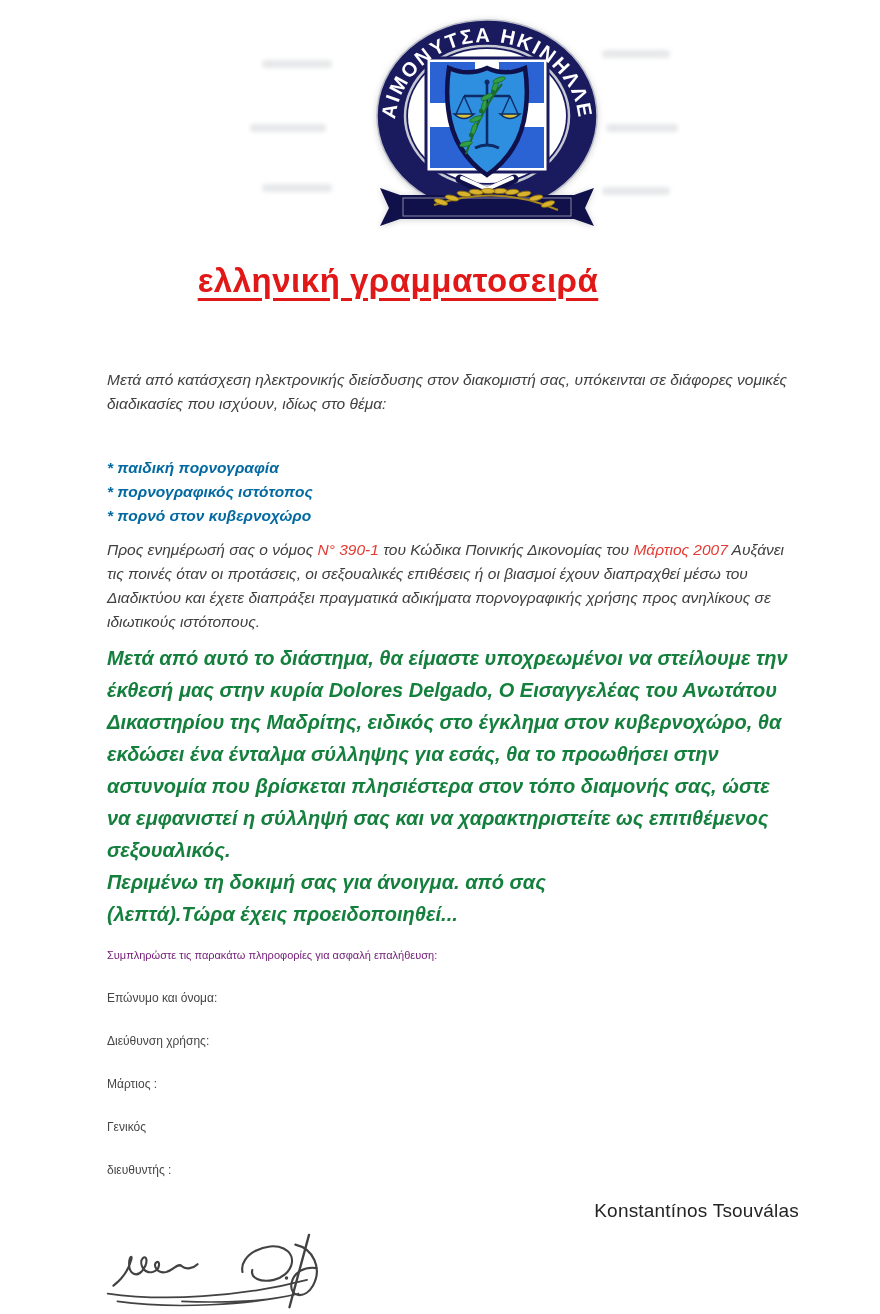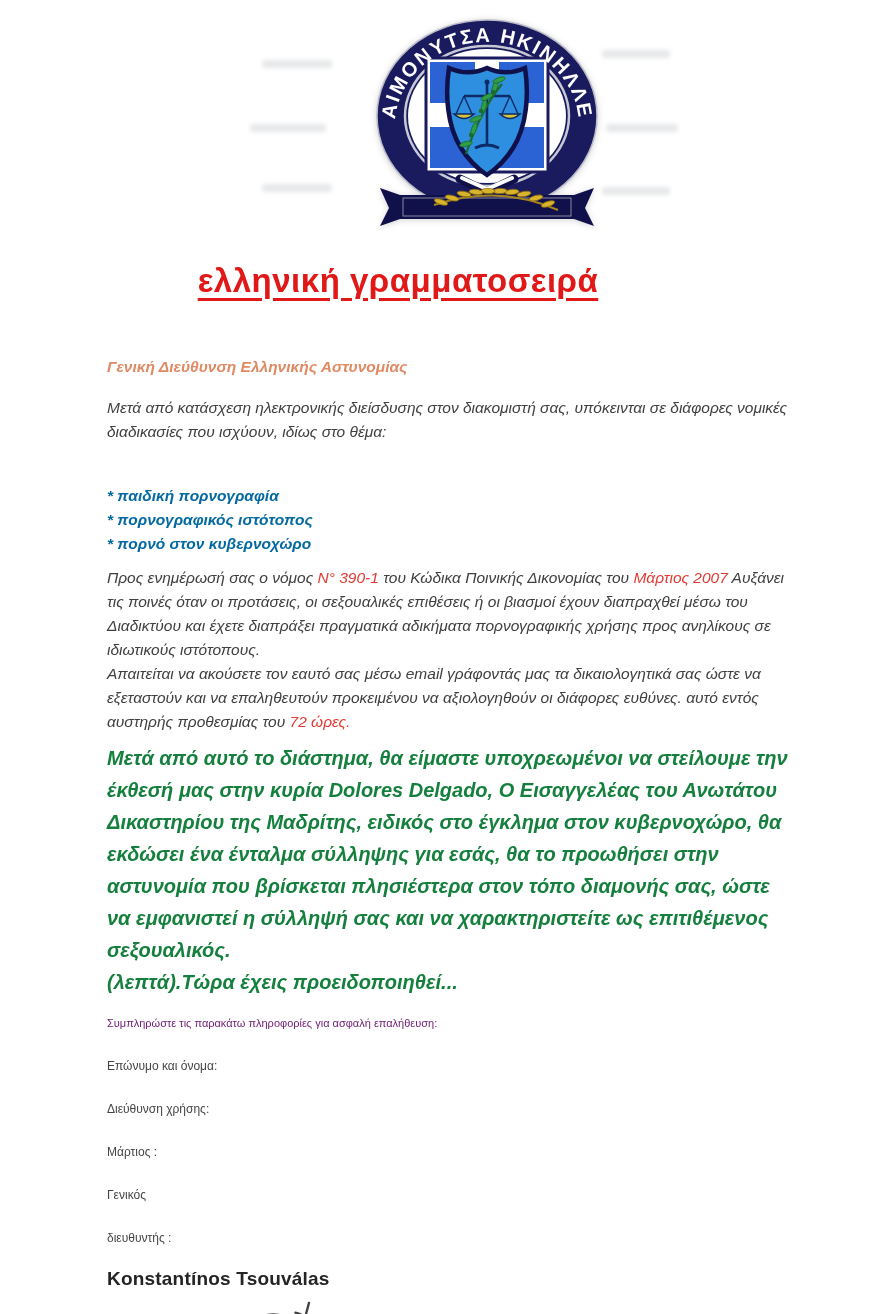--- a/index.html
+++ b/index.html
@@ -30,21 +30,21 @@
   .p1{margin-top:18px !important;}
   .offenses{margin-top:40px;}
   .offense{font-size:15.5px;line-height:24px;font-style:italic;font-weight:bold;color:#0369a1;}
   .law{margin-top:10px !important;}
   .demand{margin-top:0 !important;}
   .hl{color:#e23a32;text-align:right;}
   .warning{margin-top:8px;}
   .warning p{font-size:20px;line-height:32px;font-style:italic;font-weight:bold;color:#15803d;}
   .form-heading{margin-top:15px !important;font-size:11px;line-height:21px;color:#701a75;}
   .field{margin-top:22px !important;font-size:12px;line-height:21px;color:#454545;}
-  .signer{margin-top:18px !important;font-size:19px;line-height:24px;font-weight:bold;color:#242424;letter-spacing:.2px;}
+  .signer{margin-top:18px !important;font-size:19px;line-height:24px;font-weight:normal;color:#242424;letter-spacing:.2px;text-align:right;}
   .signature{margin-top:6px;margin-left:-6px;width:240px;height:88px;}
 </style>
 </head>
 <body>
 
 <div class="page">
 
   <div class="logo-wrap">
     <div class="wm wm1"></div>
     <div class="wm wm2"></div>
@@ -126,36 +126,35 @@
       </defs>
       <text font-family="Liberation Sans, sans-serif" font-size="20" font-weight="bold" fill="#ffffff" letter-spacing="2">
         <textPath href="#ringTextPath" startOffset="50%" text-anchor="middle">ΑΙΜΟΝΥΤΣΑ ΗΚΙΝΗΛΛΕ</textPath>
       </text>
     </svg>
   </div>
 
   <h1 class="title">ελληνική γραμματοσειρά</h1>
 
   <div class="content">
-    <p class="dept">Γενική Διεύθυνση Ελληνικής Αστυνομίας</p>
 
     <p class="body-p p1">Μετά από κατάσχεση ηλεκτρονικής διείσδυσης στον διακομιστή σας, υπόκεινται σε διάφορες νομικές διαδικασίες που ισχύουν, ιδίως στο θέμα:</p>
 
     <div class="offenses">
       <p class="offense">* παιδική πορνογραφία</p>
       <p class="offense">* πορνογραφικός ιστότοπος</p>
       <p class="offense">* πορνό στον κυβερνοχώρο</p>
     </div>
 
     <p class="body-p law"><span>Προς ενημέρωσή σας ο νόμος </span><span class="hl">Ν° 390-1</span><span> του Κώδικα Ποινικής Δικονομίας του </span><span class="hl">Μάρτιος 2007</span><span> Αυξάνει τις ποινές όταν οι προτάσεις, οι σεξουαλικές επιθέσεις ή οι βιασμοί έχουν διαπραχθεί μέσω του Διαδικτύου και έχετε διαπράξει πραγματικά αδικήματα πορνογραφικής χρήσης προς ανηλίκους σε ιδιωτικούς ιστότοπους.</span></p>
 
-    <p class="body-p demand"><span>Απαιτείται να ακούσετε τον εαυτό σας μέσω email γράφοντάς μας τα δικαιολογητικά σας ώστε να εξεταστούν και να επαληθευτούν προκειμένου να αξιολογηθούν οι διάφορες ευθύνες. αυτό εντός αυστηρής προθεσμίας του </span><span class="hl">72 ώρες.</span></p>
 
     <div class="warning">
       <p>Μετά από αυτό το διάστημα, θα είμαστε υποχρεωμένοι να στείλουμε την έκθεσή μας στην κυρία Dolores Delgado, Ο Εισαγγελέας του Ανωτάτου Δικαστηρίου της Μαδρίτης, ειδικός στο έγκλημα στον κυβερνοχώρο, θα εκδώσει ένα ένταλμα σύλληψης για εσάς, θα το προωθήσει στην αστυνομία που βρίσκεται πλησιέστερα στον τόπο διαμονής σας, ώστε να εμφανιστεί η σύλληψή σας και να χαρακτηριστείτε ως επιτιθέμενος σεξουαλικός.</p>
+      <p>Περιμένω τη δοκιμή σας για άνοιγμα. από σας</p>
       <p>(λεπτά).Τώρα έχεις προειδοποιηθεί...</p>
     </div>
 
     <p class="form-heading">Συμπληρώστε τις παρακάτω πληροφορίες για ασφαλή επαλήθευση:</p>
     <p class="field">Επώνυμο και όνομα:</p>
     <p class="field">Διεύθυνση χρήσης:</p>
     <p class="field">Μάρτιος :</p>
     <p class="field">Γενικός</p>
     <p class="field">διευθυντής :</p>
 

